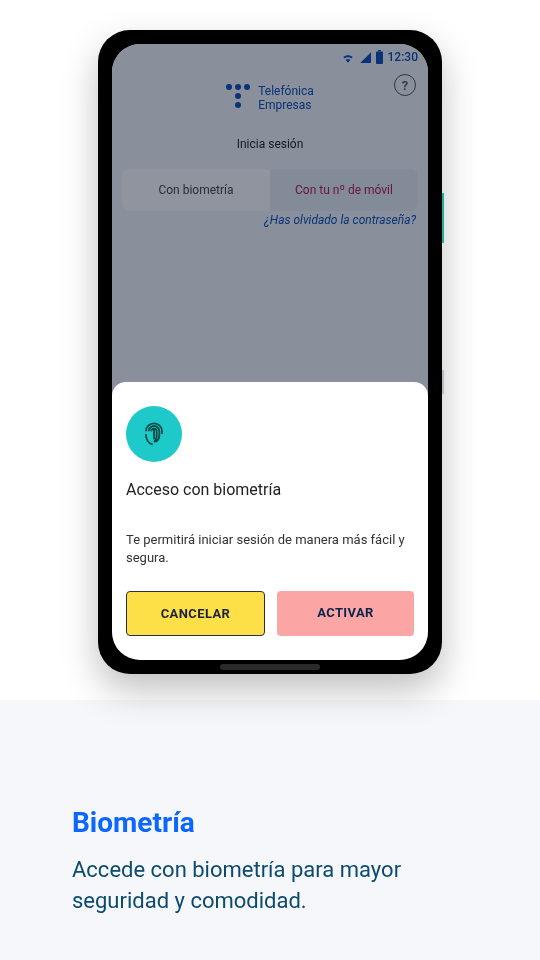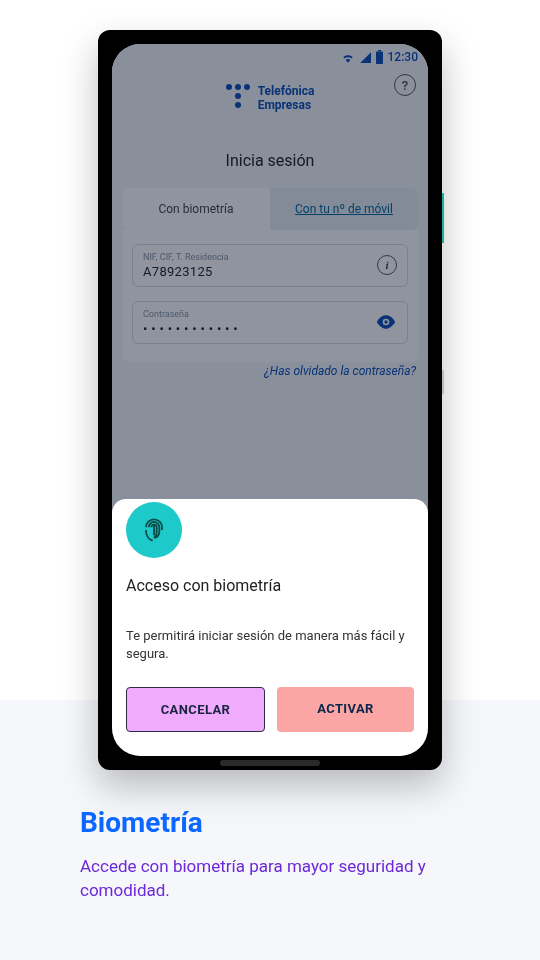--- a/index.html
+++ b/index.html
@@ -1,58 +1,58 @@
 <!DOCTYPE html>
 <html><head>
   <meta charset="utf-8">
   <style>
     * { margin: 0; padding: 0; box-sizing: border-box; font-family: -apple-system, BlinkMacSystemFont, 'Segoe UI', Roboto, sans-serif; }
     body { width: 540px; height: 960px; background: #fff; position: relative; overflow: hidden; }
     .lower-bg { position: absolute; top: 700px; left: 0; right: 0; bottom: 0; background: #f5f7fb; }
-    .phone-frame { position: absolute; left: 50%; top: 30px; transform: translateX(-50%); width: 344px; height: 740px; background: #000; border-radius: 12px; padding: 14px; box-shadow: 0 16px 36px rgba(0,0,0,0.25); }
+    .phone-frame { position: absolute; left: 50%; top: 30px; transform: translateX(-50%); width: 344px; height: 644px; background: #000; border-radius: 32px; padding: 14px; box-shadow: 0 16px 36px rgba(0,0,0,0.25); }
     .phone-notch-dots { position: absolute; top: 24px; left: 50%; transform: translateX(-50%); display: flex; gap: 28px; }
     .notch-dot { width: 10px; height: 10px; background: #1a1a1a; border-radius: 50%; }
     .phone-bottom-bar { position: absolute; bottom: 4px; left: 50%; transform: translateX(-50%); width: 100px; height: 6px; background: #2a2a2a; border-radius: 4px; }
     .screen { width: 100%; height: 100%; background: #f6f8fa; border-radius: 28px; overflow: hidden; position: relative; }
     .status-bar { height: 26px; display: flex; align-items: center; justify-content: flex-end; padding: 0 10px; gap: 4px; color: #0b4db8; font-size: 12px; font-weight: 500; }
     .status-icons { display: flex; align-items: center; gap: 4px; }
     .app-top { position: relative; padding: 8px 12px 0; }
     .help-icon { position: absolute; right: 12px; top: 4px; width: 22px; height: 22px; border: 1.5px solid #555; border-radius: 50%; display: flex; align-items: center; justify-content: center; font-size: 13px; color: #555; font-weight: 600; }
     .brand { display: flex; flex-direction: column; align-items: center; margin-top: 6px; gap: 4px; }
     .brand-row { display: flex; align-items: flex-start; gap: 8px; color: #0b4db8; }
     .brand-dots { display: grid; grid-template-columns: repeat(3, 6px); grid-template-rows: repeat(3, 6px); gap: 3px; }
     .brand-dots span { width: 6px; height: 6px; background: #0b4db8; border-radius: 50%; }
     .brand-dots span.empty { background: transparent; }
-    .brand-text { font-size: 12px; font-weight: 700; line-height: 1.2; }
-    .login-title { text-align: center; font-size: 16px; color: #222; margin-top: 38px; }
+    .brand-text { font-size: 12px; font-weight: 400; line-height: 1.2; }
+    .login-title { text-align: center; font-size: 12px; color: #222; margin-top: 24px; }
     .tabs { display: flex; margin: 18px 10px 0; border-radius: 8px; overflow: hidden; }
     .tab { flex: 1; text-align: center; padding: 14px 4px; font-size: 12px; color: #444; background: #fff; }
-    .tab.inactive { background: #e8eef3; color: #0369a1; text-decoration: underline; }
+    .tab.inactive { background: #e8eef3; color: #be185d; }
     .card { margin: 0 10px; background: #fff; border-radius: 0 0 8px 8px; padding: 14px 10px 4px; }
     .field { border: 1px solid #d6dde6; border-radius: 6px; padding: 7px 10px; margin-bottom: 14px; position: relative; display: flex; align-items: center; }
     .field-col { flex: 1; }
     .field-label { font-size: 9px; color: #8893a3; }
     .field-value { font-size: 13px; color: #222; margin-top: 2px; letter-spacing: 0.3px; }
     .field-icon { width: 20px; height: 20px; border: 1.5px solid #555; border-radius: 50%; display: flex; align-items: center; justify-content: center; font-size: 11px; font-style: italic; font-family: Georgia, serif; color: #444; font-weight: 600; }
     .eye-icon { width: 22px; height: 22px; display: flex; align-items: center; justify-content: center; }
     .forgot { text-align: right; font-size: 12px; color: #0b4db8; padding: 0 12px; margin-top: 2px; font-style: italic; }
     .dim-overlay { position: absolute; inset: 0; background: rgba(6,17,40,0.45); border-radius: 28px; }
-    .modal { position: absolute; left: 0; right: 0; bottom: 0; background: #fff; border-radius: 14px 14px 28px 28px; padding: 3px 14px 24px; }
+    .modal { position: absolute; left: 0; right: 0; bottom: 0; background: #fff; border-radius: 14px 14px 28px 28px; padding: 24px 14px 24px; }
     .fp-circle { width: 56px; height: 56px; background: #1ec9c9; border-radius: 50%; display: flex; align-items: center; justify-content: center; margin-bottom: 18px; }
     .modal-title { font-size: 16px; color: #222; margin-bottom: 10px; }
     .modal-desc { font-size: 13px; color: #333; line-height: 1.4; margin-bottom: 24px; margin-top: 32px; }
     .modal-actions { display: flex; gap: 12px; }
     .btn { flex: 1; padding: 14px 0; text-align: center; font-size: 13px; font-weight: 700; letter-spacing: 0.4px; border-radius: 4px; }
-    .btn-outline { border: 1.5px solid #2a2f45; color: #1a2340; background: #f0abfc; }
+    .btn-outline { border: 1.5px solid #2a2f45; color: #1a2340; background: #fde047; }
     .btn-primary { background: #fca5a5; color: #09254a; }
     .teal-marker { position: absolute; right: 96px; top: 193px; width: 7px; height: 50px; background: #1ec9b6; border-radius: 3px 0 0 3px; }
     .gray-marker { position: absolute; right: 96px; top: 370px; width: 6px; height: 24px; background: #d0d5dc; border-radius: 3px 0 0 3px; }
-    .caption { position: absolute; top: 806px; left: 80px; right: 80px; }
+    .caption { position: absolute; top: 806px; left: 72px; right: 80px; }
     .caption-title { color: #0b67ff; font-size: 28px; font-weight: 700; margin-bottom: 16px; }
-    .caption-desc { color: #6d28d9; font-size: 17px; line-height: 1.4; }
+    .caption-desc { color: #0c4a6e; font-size: 22px; line-height: 1.4; }
   </style>
 </head>
 <body>
 
 <div class="lower-bg"></div>
 
 <div class="teal-marker"></div>
 <div class="gray-marker"></div>
 
 <div class="phone-frame">
@@ -100,41 +100,20 @@
         </div>
       </div>
       <div class="login-title">Inicia sesión</div>
     </div>
 
     <div class="tabs">
       <div class="tab">Con biometría</div>
       <div class="tab inactive">Con tu nº de móvil</div>
     </div>
 
-    <div class="card">
-      <div class="field">
-        <div class="field-col">
-          <div class="field-label">NIF, CIF, T. Residencia</div>
-          <div class="field-value">A78923125</div>
-        </div>
-        <div class="field-icon">i</div>
-      </div>
-      <div class="field">
-        <div class="field-col">
-          <div class="field-label">Contraseña</div>
-          <div class="field-value">• • • • • • • • • • • •</div>
-        </div>
-        <div class="eye-icon">
-          <svg width="20" height="14" viewBox="0 0 24 16">
-              <path fill="#0b4db8" d="M12 0C5 0 1 8 1 8s4 8 11 8 11-8 11-8-4-8-11-8zm0 12a4 4 0 110-8 4 4 0 010 8z"></path>
-              <circle cx="12" cy="8" r="2" fill="#0b4db8"></circle>
-            </svg>
-        </div>
-      </div>
-    </div>
     <div class="forgot">¿Has olvidado la contraseña?</div>
 
     <div class="dim-overlay"></div>
 
     <div class="modal">
       <div class="fp-circle">
         <svg width="32" height="32" viewBox="0 0 24 24">
             <path fill="none" stroke="#0a4d48" stroke-width="1.4" d="M6 10a6 6 0 0112 0v2M8 10a4 4 0 018 0v3c0 2-1 4-3 5M10 10a2 2 0 014 0v4c0 2-1 3-2 4M12 8v8M6 12v1c0 3 2 6 5 7"></path>
           </svg>
       </div>

